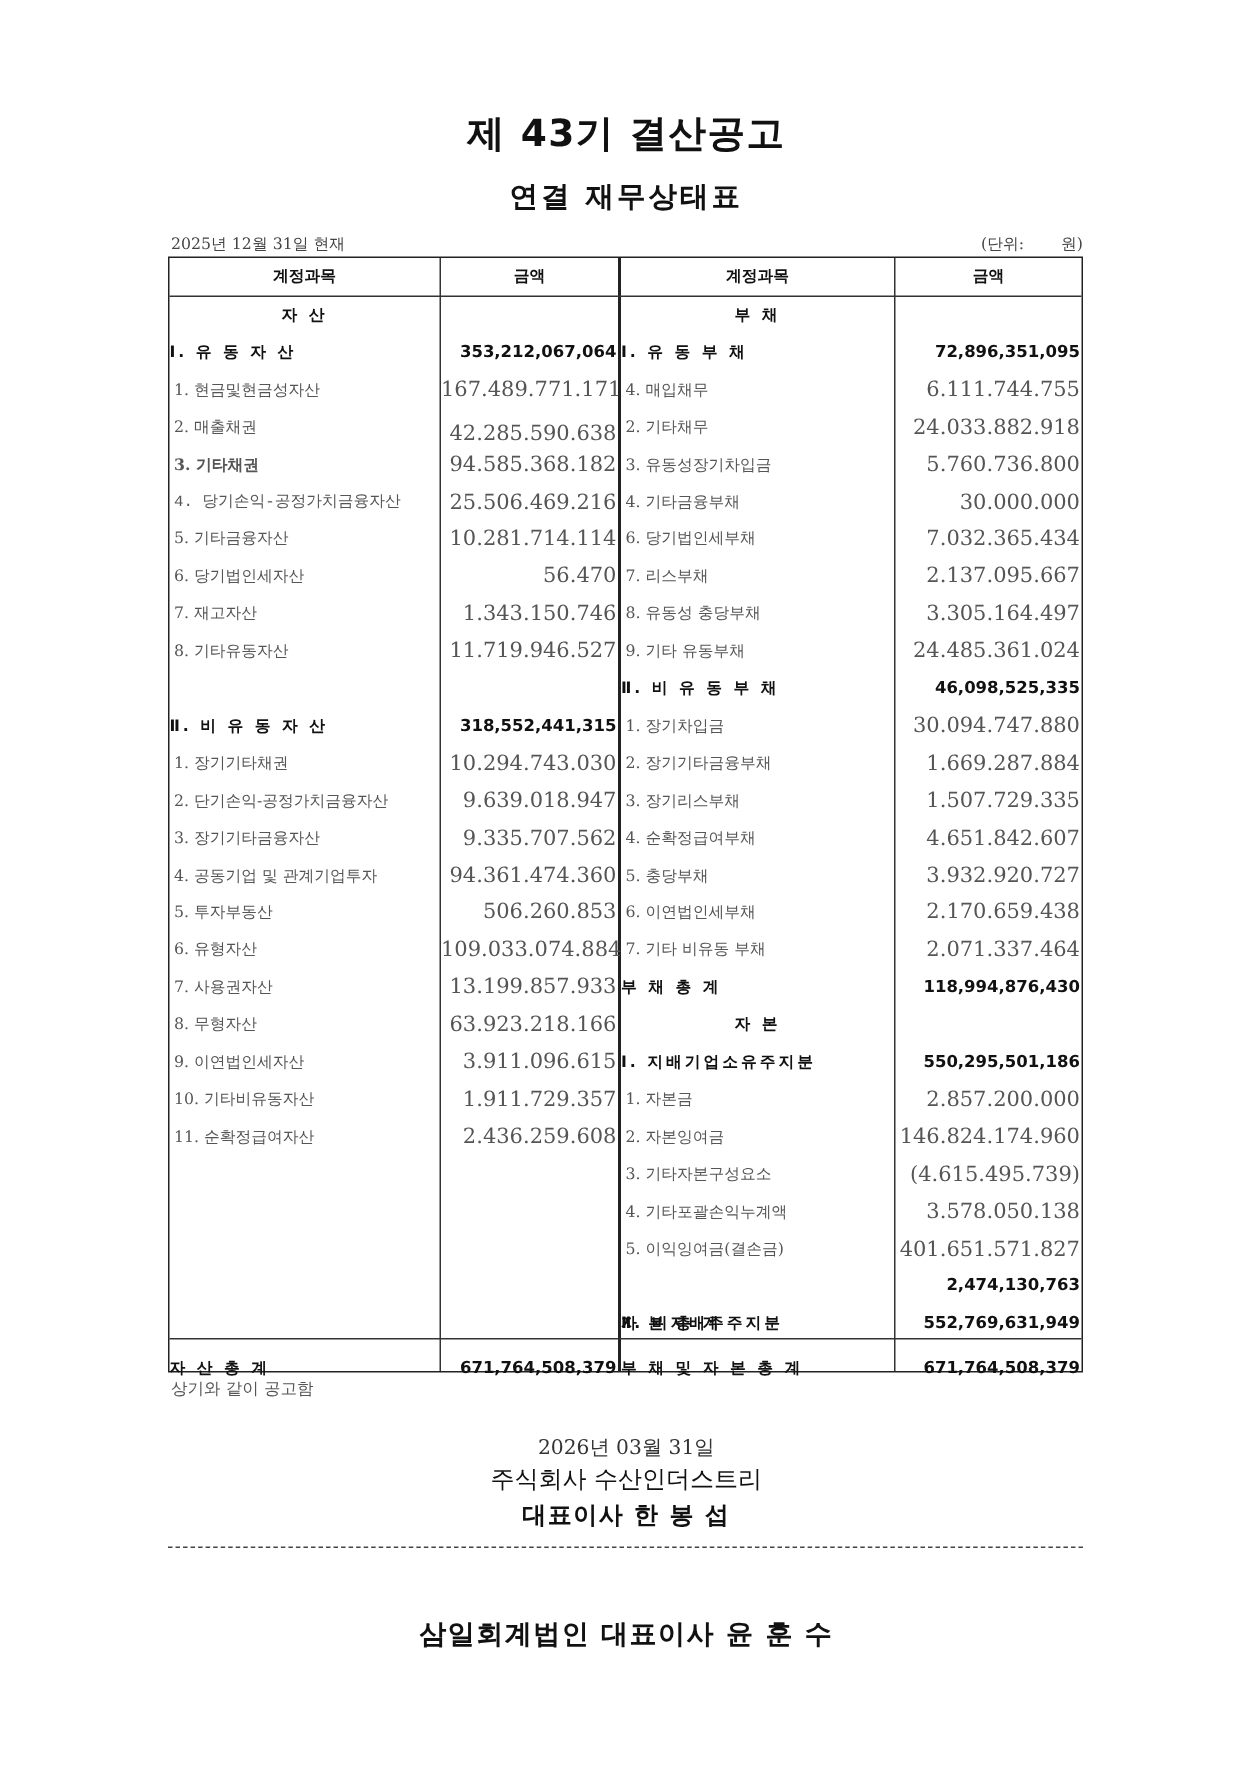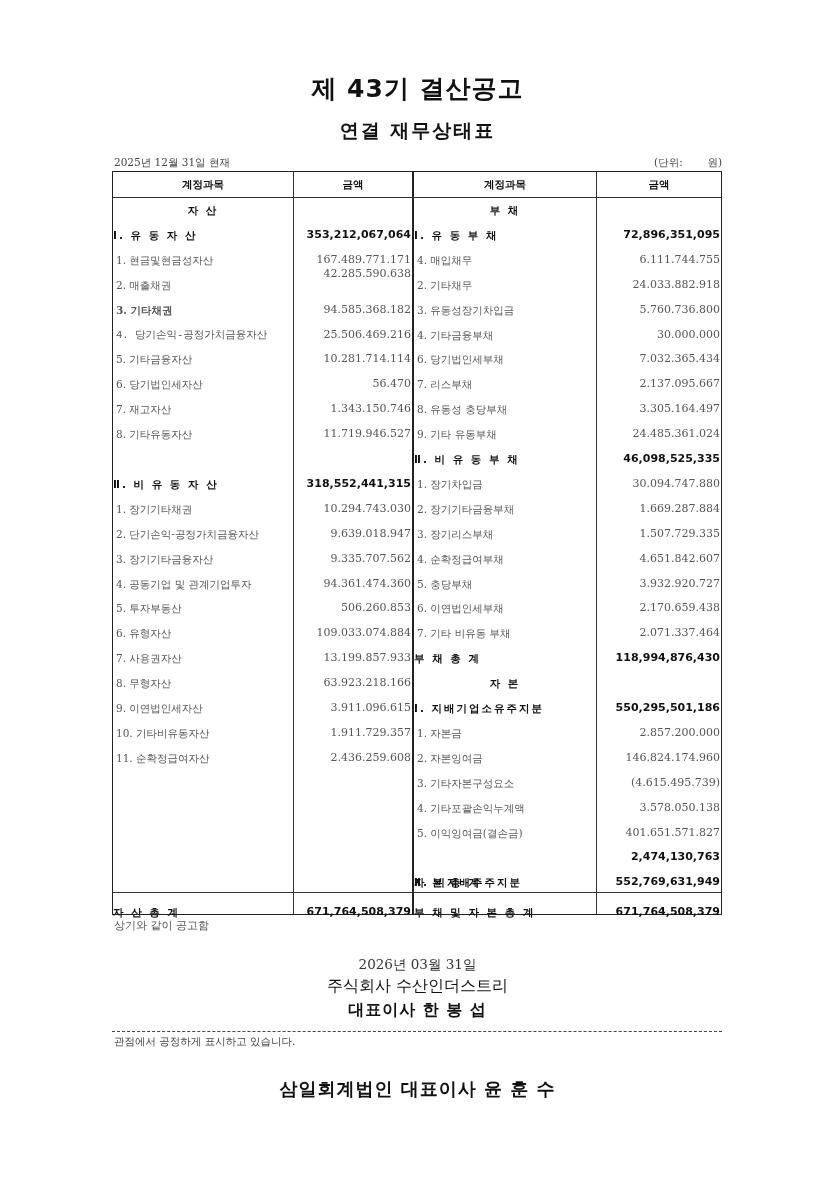--- a/index.html
+++ b/index.html
@@ -17,21 +17,21 @@
   .table { left: 112px; top: 171px; width: 610px; height: 744px; border: 1.5px solid #222; box-sizing: border-box; }
   .vline { position: absolute; top: 0; bottom: 0; border-left: 1px solid #333; }
   .vline.thick { border-left: 2px solid #222; }
   .hline { position: absolute; left: 0; right: 0; border-top: 1px solid #333; }
 
   .hdr { position: absolute; top: 0; height: 25px; line-height: 25px; text-align: center;
          font-family: "DejaVu Sans", sans-serif; font-weight: bold; font-size: 10.5px; }
 
   .row { position: absolute; height: 20px; line-height: 20px; font-size: 10.5px; white-space: nowrap; }
   .lbl { color: #555; padding-left: 3px; }
-  .val { text-align: right; color: #555; padding-right: 1px; font-size: 11px; }
+  .val { text-align: right; color: #555; padding-right: 1px; font-size: 14px; }
   .bold { font-family: "DejaVu Sans", sans-serif; font-weight: bold; color: #111; letter-spacing: 2px; }
   .boldval { font-family: "DejaVu Sans", sans-serif; font-weight: bold; color: #111; font-size: 11px; }
   .center { text-align: center; }
 
   .note { left: 114px; top: 918px; font-size: 11px; color: #555; }
   .date { left: 0; width: 835px; top: 956px; text-align: center; font-size: 13.5px; color: #333; }
   .company { left: 0; width: 835px; top: 976px; text-align: center; font-family: "DejaVu Sans", sans-serif;
              font-size: 16px; font-weight: normal; }
   .ceo { left: 0; width: 835px; top: 1000px; text-align: center; font-family: "DejaVu Sans", sans-serif;
          font-size: 16px; font-weight: bold; letter-spacing: 1px; }
@@ -65,21 +65,21 @@
   <div class="hdr" style="left:484px;width:124px">금액</div>
 
   <div id="rows-left">
       <div class="row bold center" style="top: 28px; left: 0px; width: 180px;">자 산</div>
       <div class="row val boldval" style="top: 28px; left: 181px; width: 117px;"></div>
       <div class="row bold" style="top: 52.9px; left: 0px; width: 180px;">Ⅰ. 유 동 자 산</div>
       <div class="row val boldval" style="top: 52.9px; left: 181px; width: 117px;">353,212,067,064</div>
       <div class="row lbl" style="top: 77.8px; left: 0px; width: 180px;">1. 현금및현금성자산</div>
       <div class="row val" style="top: 77.8px; left: 181px; width: 117px;">167.489.771.171</div>
       <div class="row lbl" style="top: 102.7px; left: 0px; width: 180px;">2. 매출채권</div>
-      <div class="row val" style="top: 92px; left: 181px; width: 117px; text-align: right;">42.285.590.638</div>
+      <div class="row val" style="top: 107px; left: 181px; width: 117px; text-align: right;">42.285.590.638</div>
       <div class="row lbl" style="top: 127.6px; left: 0px; width: 180px; font-weight: bold;">3. 기타채권</div>
       <div class="row val" style="top: 127.6px; left: 181px; width: 117px;">94.585.368.182</div>
       <div class="row lbl" style="top: 152.5px; left: 0px; width: 180px; font-family: Liberation Mono, monospace;">4. 당기손익-공정가치금융자산</div>
       <div class="row val" style="top: 152.5px; left: 181px; width: 117px;">25.506.469.216</div>
       <div class="row lbl" style="top: 177.4px; left: 0px; width: 180px;">5. 기타금융자산</div>
       <div class="row val" style="top: 177.4px; left: 181px; width: 117px;">10.281.714.114</div>
       <div class="row lbl" style="top: 202.3px; left: 0px; width: 180px;">6. 당기법인세자산</div>
       <div class="row val" style="top: 202.3px; left: 181px; width: 117px;">56.470</div>
       <div class="row lbl" style="top: 227.2px; left: 0px; width: 180px;">7. 재고자산</div>
       <div class="row val" style="top: 227.2px; left: 181px; width: 117px;">1.343.150.746</div>
@@ -176,15 +176,14 @@
   <div class="row bold" style="top:730px;left:301px;width:182px">부 채 및 자 본 총 계</div>
   <div class="row val boldval" style="top:730px;left:484px;width:123px">671,764,508,379</div>
 </div>
 
 <div class="abs note">상기와 같이 공고함</div>
 <div class="abs date">2026년 03월 31일</div>
 <div class="abs company">주식회사 수산인더스트리</div>
 <div class="abs ceo">대표이사 한 봉 섭</div>
 <div class="abs dash"></div>
 <div class="abs audit">
-  <div>관점에서 공정하게 표시하고 있습니다.</div>
 </div>
 <div class="abs auditor">삼일회계법인 대표이사  윤 훈 수</div>
 
 </body></html>

